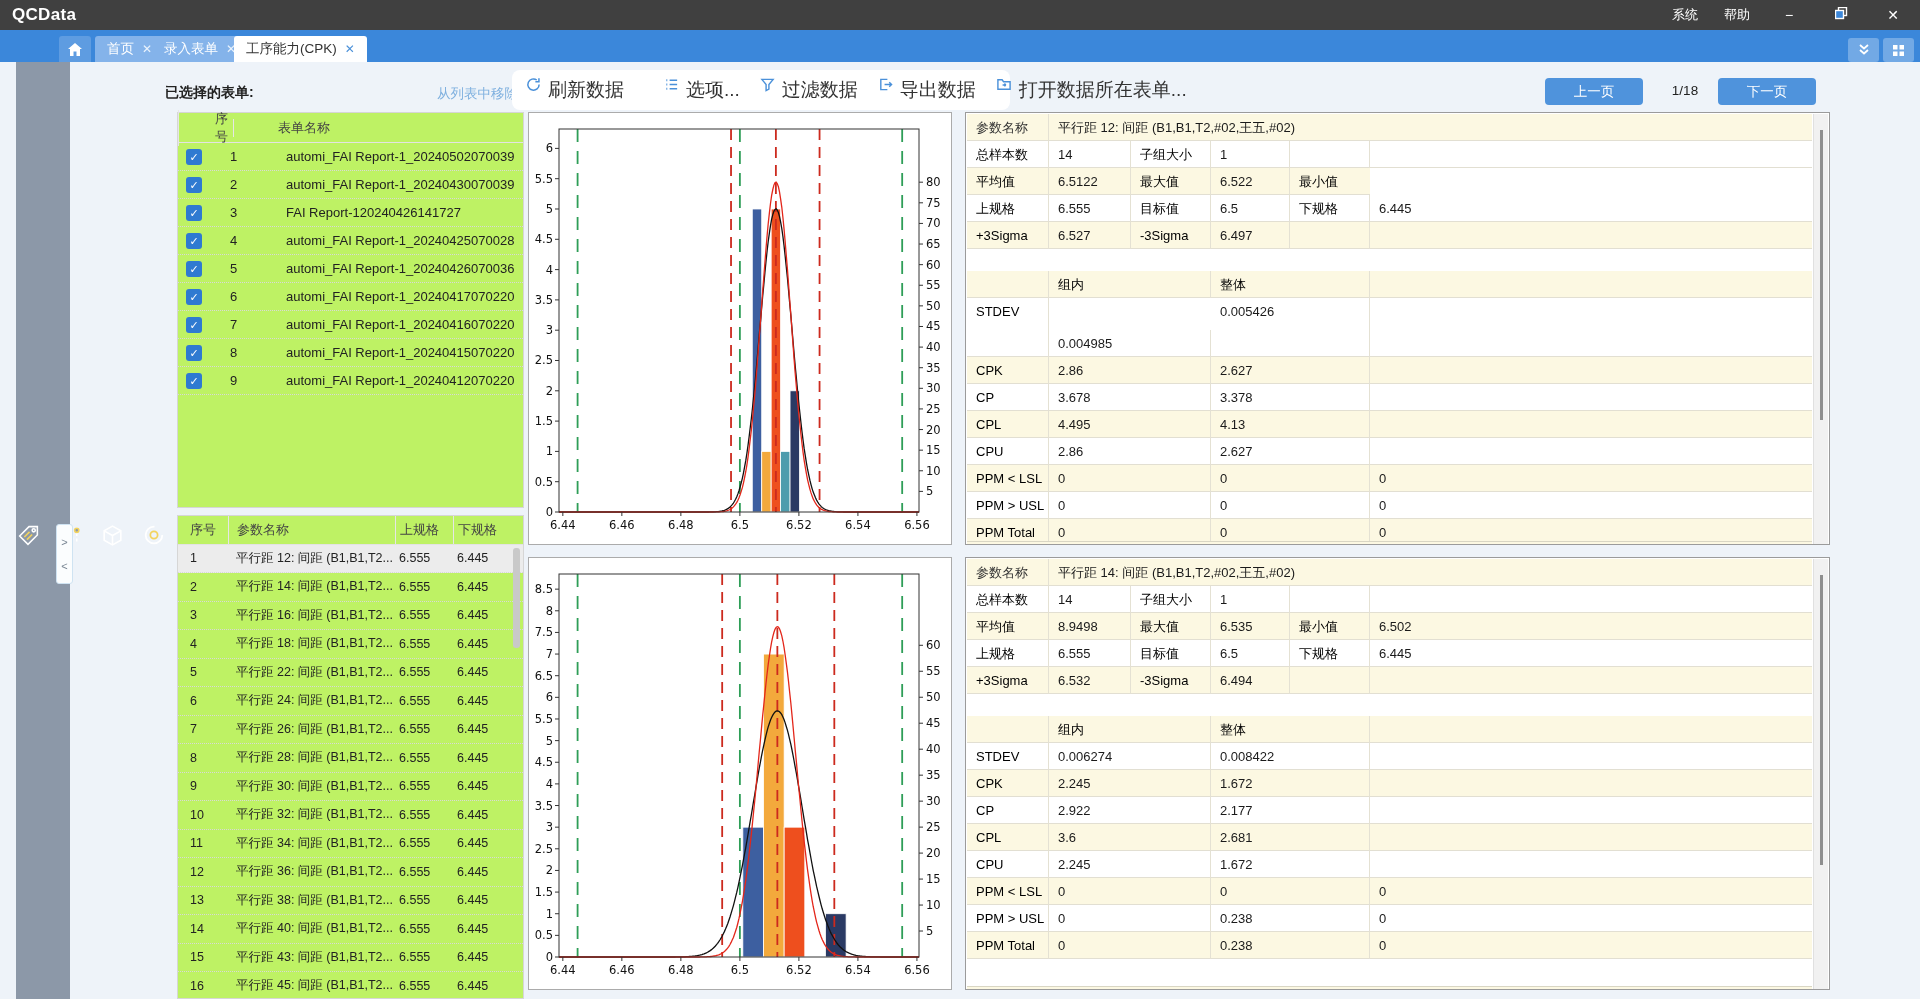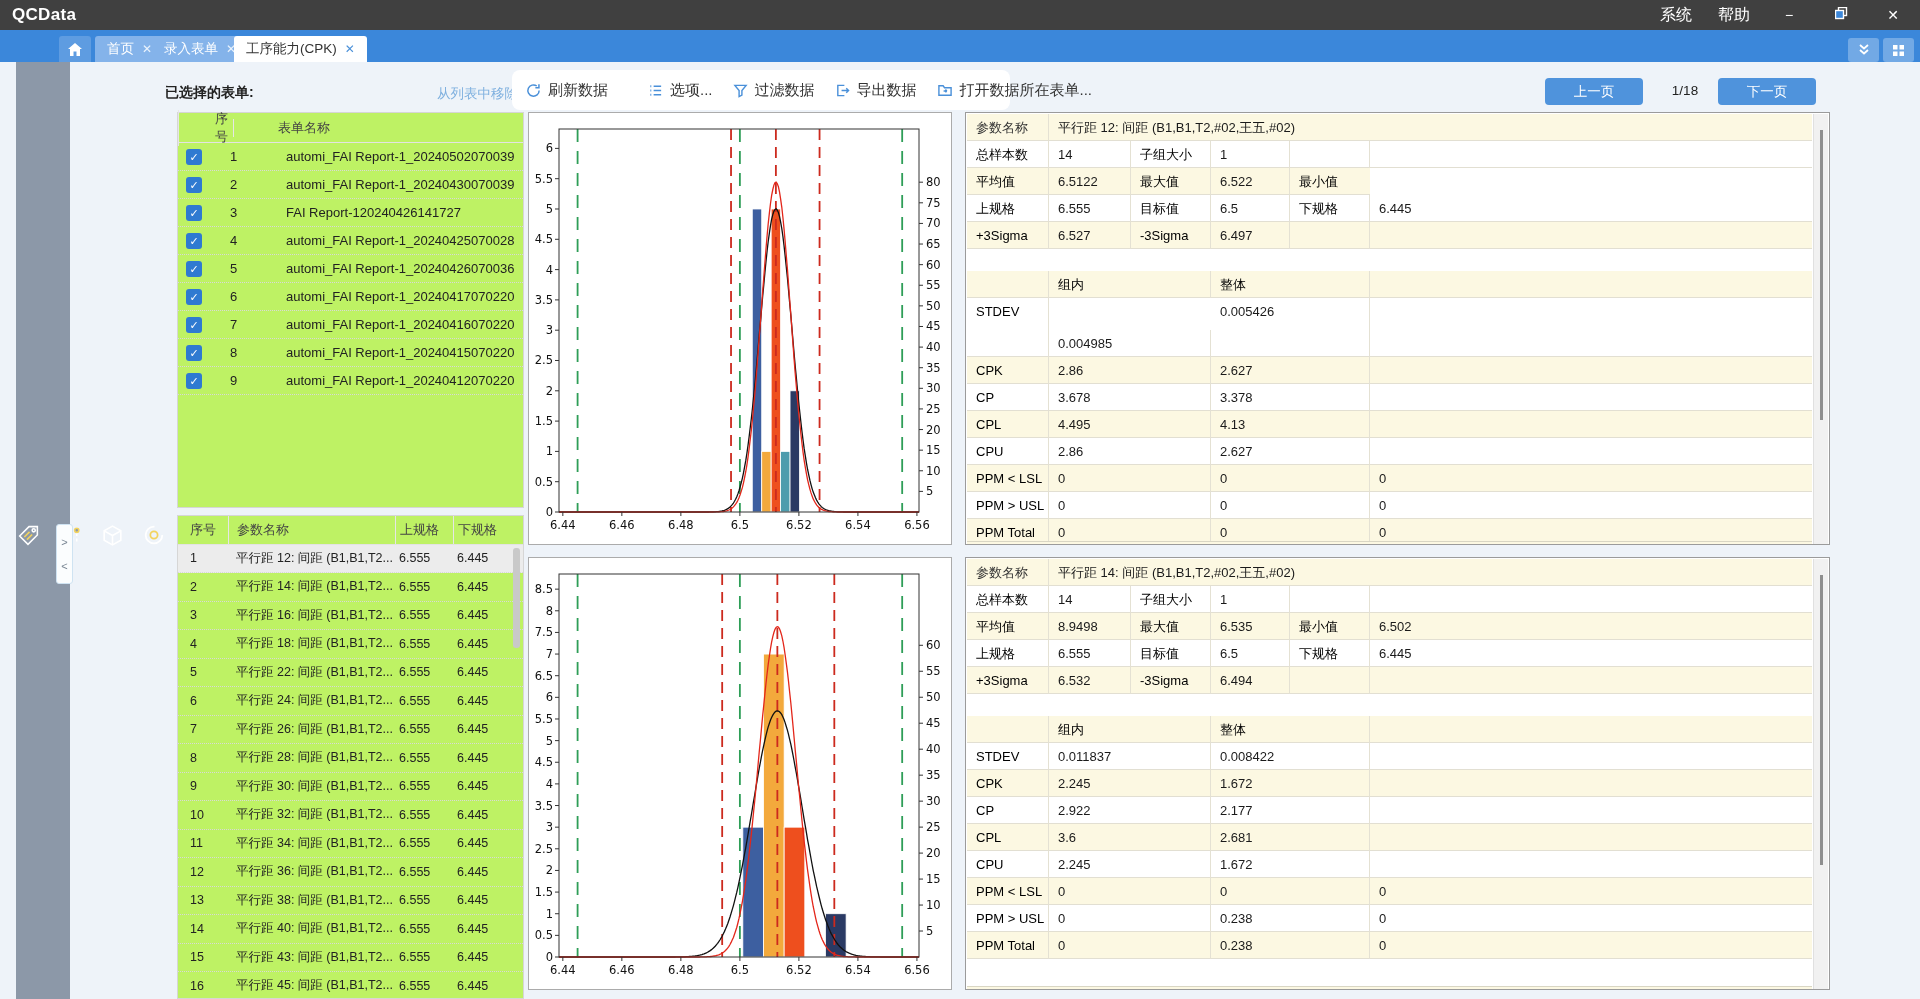--- a/index.html
+++ b/index.html
@@ -3,21 +3,21 @@
 <meta charset="utf-8">
 <style>
   * { box-sizing: border-box; margin: 0; padding: 0; }
   body { font-family: "Liberation Sans", "DejaVu Sans", sans-serif; background:#fff; }
   .app { position:relative; width:1920px; height:999px; overflow:hidden; background:#eef3f9; }
 
   
   .titlebar { position:absolute; left:0; top:0; width:1920px; height:30px; background:#404040; display:flex; align-items:center; }
   .app-title { color:#fff; font-size:17px; font-weight:600; margin-left:12px; letter-spacing:.3px; }
   .titlebar-right { position:absolute; right:0; top:0; height:30px; display:flex; align-items:center; gap:26px; padding-right:14px; }
-  .menu-item { color:#fff; font-size:16px; cursor:default; }
+  .menu-item { color:#fff; font-size:13px; cursor:default; }
   .winbtn { color:#fff; font-size:14px; width:26px; text-align:center; }
 
   
   .tabrow { position:absolute; left:0; top:30px; width:1920px; height:32px; background:#3b87da; }
   .home-btn { position:absolute; left:59px; top:6px; width:32px; height:26px; background:#5e9ce1; border-radius:3px 3px 0 0; display:flex; align-items:center; justify-content:center; }
   .tab { position:absolute; top:6px; height:26px; background:#84b3ea; border-radius:3px 3px 0 0; color:#fff; font-size:13.5px; display:flex; align-items:center; gap:8px; padding:0 12px; }
   .tab .x { font-size:12px; color:#eaf3fc; }
   .tab.active { background:#ffffff; color:#333; }
   .tab.active .x { color:#4a90d9; }
   .tabrow-tools { position:absolute; right:6px; top:8px; display:flex; gap:4px; }
@@ -27,21 +27,21 @@
   .sidebar { position:absolute; left:16px; top:62px; width:54px; height:937px; background:#8c98a8; display:flex; flex-direction:row; align-items:center; padding-top:10px; gap:17px; }
   .side-icon { width:26px; height:26px; display:flex; align-items:center; justify-content:center; }
   .ng-text { font-size:15px; font-weight:bold; color:#fff; }
   .ng-text b { color:#f3d35e; font-weight:bold; }
   .panel-toggle { position:absolute; left:56px; top:524px; width:17px; height:60px; background:#fbfdfe; border:1px solid #cfe3f2; border-radius:3px; display:flex; flex-direction:column; align-items:center; justify-content:space-evenly; color:#7a8794; font-size:11px; }
 
   
   .lbl-selected { position:absolute; left:165px; top:84px; font-size:14px; font-weight:bold; color:#222; }
   .link-remove { position:absolute; left:437px; top:85px; font-size:13.5px; color:#7fb0df; }
   .toolpill { position:absolute; left:512px; top:70px; width:498px; height:40px; background:#fff; border-radius:8px; display:flex; align-items:center; padding:0 14px; gap:20px; }
-  .toolbtn { display:flex; align-items:center; gap:7px; font-size:15px; color:#333; white-space:nowrap; }
+  .toolbtn { display:flex; gap:7px; font-size:19px; color:#333; white-space:nowrap; }
   .tooldiv { width:1px; height:18px; background:#ccc; }
   .pager-btn { position:absolute; top:78px; width:98px; height:27px; background:#4f93dc; border:none; border-radius:4px; color:#fff; font-size:13.5px; font-family:inherit; }
   .page-ind { position:absolute; left:1648px; top:83px; width:74px; text-align:center; font-size:13.5px; color:#222; }
 
   
   .panel { position:absolute; background:#bef264; border:1px solid #d6d6d6;margin-left:12px; }
 
   
   #forms-panel { left:165px; top:112px; width:347px; height:396px; }
   .flist-header { display:flex; height:30px; align-items:center; border-bottom:1px solid #e3e3e3; font-size:13px; color:#444; }
@@ -733,21 +733,21 @@
         </div>
         <div class="s-gap"></div>
         <div class="srow cream">
           <div></div>
           <div class="s-label" style="grid-column: span 2;">组内</div>
           <div class="s-label" style="grid-column: span 2;">整体</div>
           <div></div>
         </div>
         <div class="srow white">
           <div class="s-label">STDEV</div>
-          <div class="s-val" style="grid-column: span 2;">0.011837</div>
+          <div class="s-val" style="grid-column: span 2;">0.006274</div>
           <div class="s-val" style="grid-column: span 2;">0.008422</div>
           <div class="s-val"></div>
         </div>
         <div class="srow cream">
           <div class="s-label">CPK</div>
           <div class="s-val" style="grid-column: span 2;">2.245</div>
           <div class="s-val" style="grid-column: span 2;">1.672</div>
           <div class="s-val"></div>
         </div>
         <div class="srow white">

